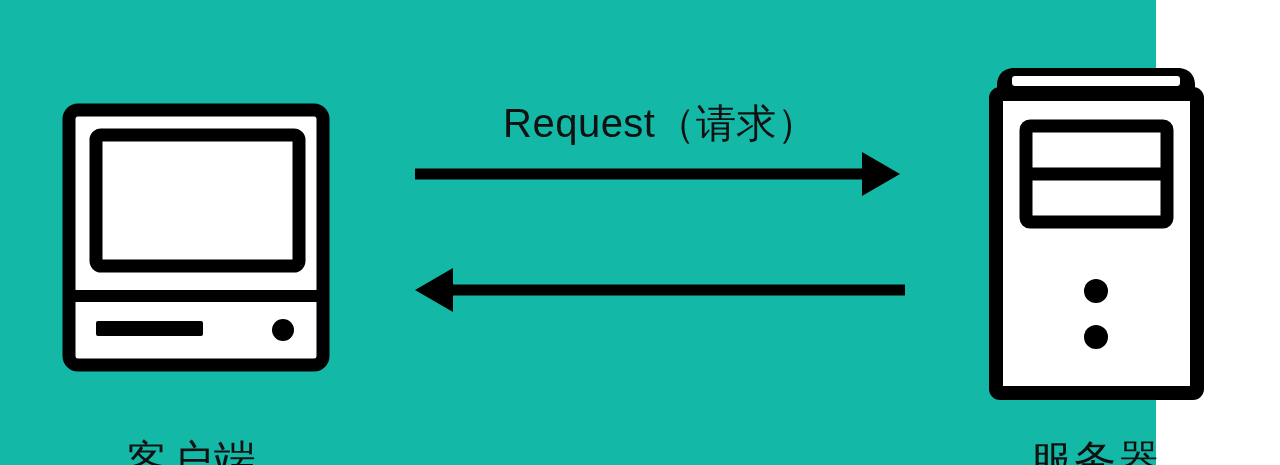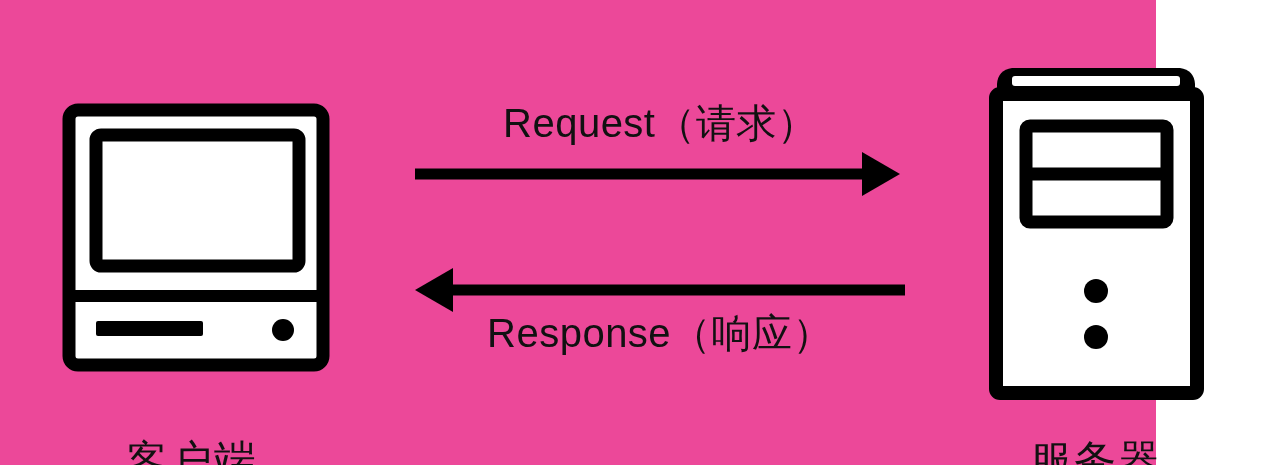--- a/index.html
+++ b/index.html
@@ -11,21 +11,21 @@
     width: 1280px;
     height: 465px;
     background: #ffffff;
     font-family: "Liberation Sans", "DejaVu Sans", sans-serif;
     overflow: hidden;
   }
   #diagram-root {
     position: relative;
     width: 1156px;
     height: 465px;
-    background: #ec4899;
+    background: #14b8a6;
   }
   .svg-layer {
     position: absolute;
     top: 0;
     left: 0;
     width: 1280px;
     height: 465px;
   }
   .arrow-label {
     position: absolute;
@@ -102,19 +102,18 @@
     </g>
 
     <g>
       <line x1="443" y1="290" x2="905" y2="290" stroke="#000000" stroke-width="11" stroke-linecap="butt"></line>
       <polygon points="415,290 453,268 453,312" fill="#000000"></polygon>
     </g>
   </svg>
 
   <div class="arrow-label" id="request-label">Request（请求）</div>
 
-  <div class="arrow-label" id="response-label">Response（响应）</div>
 
   <div class="node-caption" id="client-caption">客户端</div>
 
   <div class="node-caption" id="server-caption">服务器</div>
 
 </div>
 
 </body></html>

